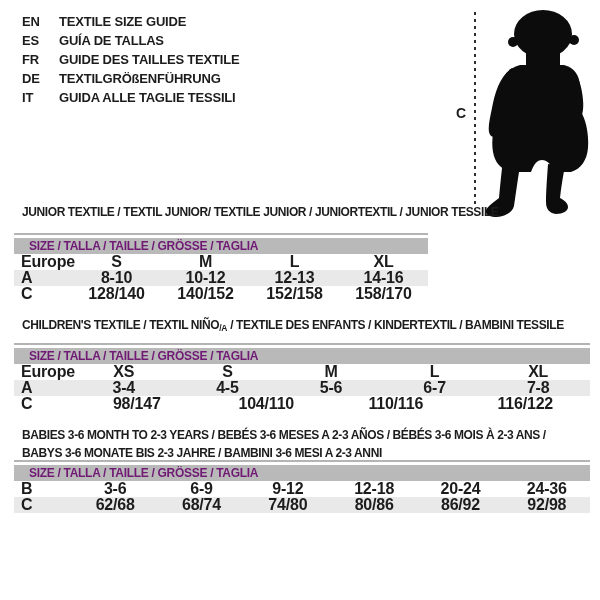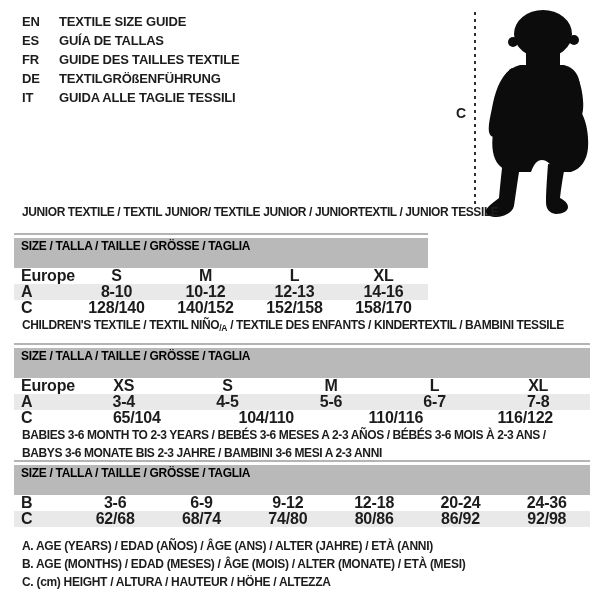--- a/index.html
+++ b/index.html
@@ -33,22 +33,22 @@
   .heading { position: absolute; left: 22px; font-size: 12px; letter-spacing: -0.4px; white-space: nowrap; }
   .heading .subscript { font-size: 8.5px; position: relative; top: 2px; letter-spacing: -0.2px; }
   .heading.two-line { line-height: 18px; }
 
   
   .table { position: absolute; left: 14px; }
   .w-junior { width: 414px; }
   .w-wide { width: 576px; }
   .rule { height: 2px; background: #b4b4b4; margin-bottom: 3px; }
   .thead {
-    height: 30px; line-height: 16px; background: #b9b9b9;
-    font-size: 12px; letter-spacing: -0.3px; color: #000000; padding-left: 7px;
+    height: 16px; line-height: 16px; background: #b9b9b9;
+    font-size: 12px; letter-spacing: -0.3px; color: #701a75; padding-left: 15px;
   }
   .trow { display: flex; height: 16px; line-height: 16px; font-size: 16px; letter-spacing: -0.2px; }
   .trow.stripe { background: #e9e9e9; }
   .tlabel { width: 58px; padding-left: 7px; }
   .tcell { flex: 1; text-align: center; }
 
   
   .footnotes { position: absolute; left: 22px; top: 537px; }
   .footnote { height: 18px; line-height: 18px; font-size: 12px; letter-spacing: -0.3px; white-space: nowrap; }
 </style>
@@ -137,21 +137,21 @@
     <div class="trow stripe">
       <span class="tlabel">A</span>
       <span class="tcell">3-4</span>
       <span class="tcell">4-5</span>
       <span class="tcell">5-6</span>
       <span class="tcell">6-7</span>
       <span class="tcell">7-8</span>
     </div>
     <div class="trow">
       <span class="tlabel">C</span>
-      <span class="tcell">65/104</span>
+      <span class="tcell">98/147</span>
       <span class="tcell">104/110</span>
       <span class="tcell">110/116</span>
       <span class="tcell">116/122</span>
     </div>
   </div>
 
   <div class="heading two-line" style="top:426px">
     <div>BABIES 3-6 MONTH TO 2-3 YEARS / BEBÉS 3-6 MESES A 2-3 AÑOS / BÉBÉS 3-6 MOIS À 2-3 ANS /</div>
     <div>BABYS 3-6 MONATE BIS 2-3 JAHRE / BAMBINI 3-6 MESI A 2-3 ANNI</div>
   </div>
@@ -171,19 +171,14 @@
       <span class="tlabel">C</span>
       <span class="tcell">62/68</span>
       <span class="tcell">68/74</span>
       <span class="tcell">74/80</span>
       <span class="tcell">80/86</span>
       <span class="tcell">86/92</span>
       <span class="tcell">92/98</span>
     </div>
   </div>
 
-  <div class="footnotes">
-    <div class="footnote">A. AGE (YEARS) / EDAD (AÑOS) / ÂGE (ANS) / ALTER (JAHRE) / ETÀ (ANNI)</div>
-    <div class="footnote">B. AGE (MONTHS) / EDAD (MESES) / ÂGE (MOIS) / ALTER (MONATE) / ETÀ (MESI)</div>
-    <div class="footnote">C. (cm) HEIGHT / ALTURA / HAUTEUR / HÖHE / ALTEZZA</div>
-  </div>
 
 </div>
 
 </body></html>

